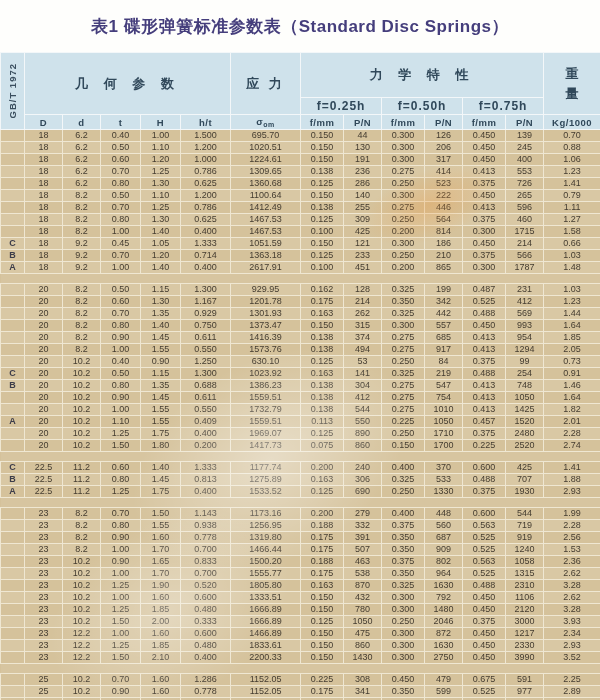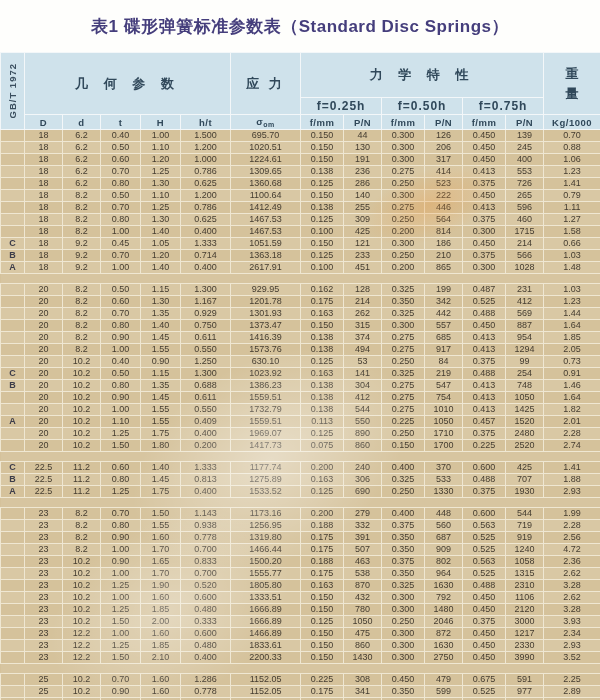--- a/index.html
+++ b/index.html
@@ -305,21 +305,21 @@
             <td>9.2</td>
             <td>1.00</td>
             <td>1.40</td>
             <td>0.400</td>
             <td>2617.91</td>
             <td>0.100</td>
             <td>451</td>
             <td>0.200</td>
             <td>865</td>
             <td>0.300</td>
-            <td>1028</td>
+            <td>1787</td>
             <td>1.48</td>
           </tr>
           <tr class="gap">
             <td colspan="14"></td>
           </tr>
           <tr>
             <td class="label-cell"></td>
             <td>20</td>
             <td>8.2</td>
             <td>0.50</td>
@@ -372,21 +372,21 @@
             <td>8.2</td>
             <td>0.80</td>
             <td>1.40</td>
             <td>0.750</td>
             <td>1373.47</td>
             <td>0.150</td>
             <td>315</td>
             <td>0.300</td>
             <td>557</td>
             <td>0.450</td>
-            <td>887</td>
+            <td>993</td>
             <td>1.64</td>
           </tr>
           <tr>
             <td class="label-cell"></td>
             <td>20</td>
             <td>8.2</td>
             <td>0.90</td>
             <td>1.45</td>
             <td>0.611</td>
             <td>1416.39</td>
@@ -651,21 +651,21 @@
             <td>1.00</td>
             <td>1.70</td>
             <td>0.700</td>
             <td>1466.44</td>
             <td>0.175</td>
             <td>507</td>
             <td>0.350</td>
             <td>909</td>
             <td>0.525</td>
             <td>1240</td>
-            <td>4.72</td>
+            <td>1.53</td>
           </tr>
           <tr>
             <td class="label-cell"></td>
             <td>23</td>
             <td>10.2</td>
             <td>0.90</td>
             <td>1.65</td>
             <td>0.833</td>
             <td>1500.20</td>
             <td>0.188</td>

